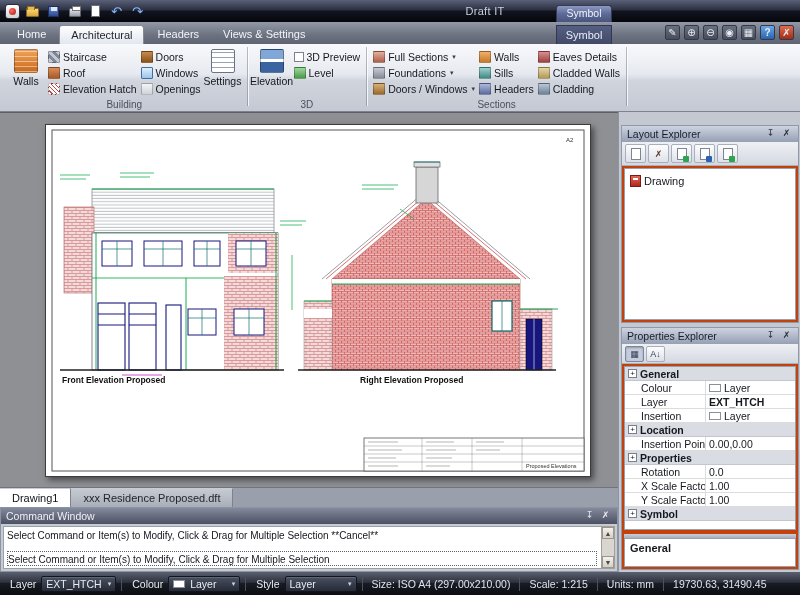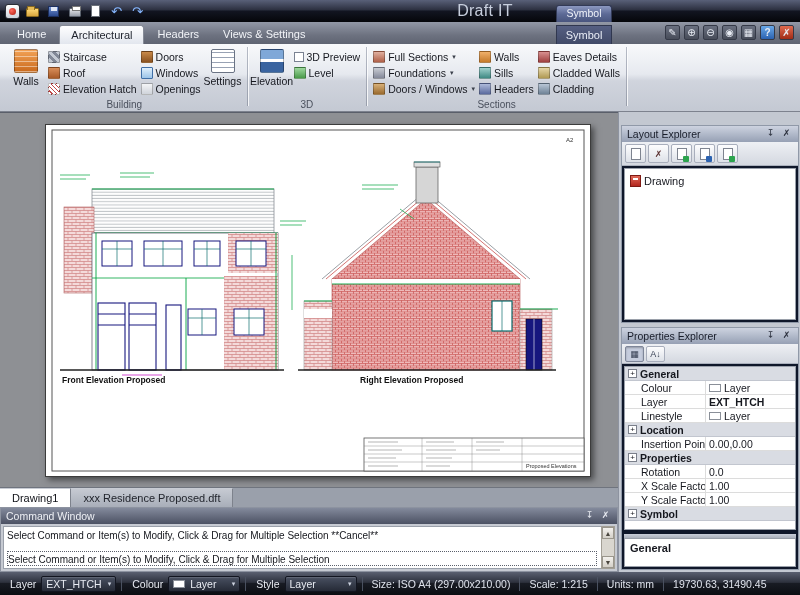--- a/index.html
+++ b/index.html
@@ -13,21 +13,21 @@
 .applogo i{position:absolute;left:3px;top:3px;width:7px;height:7px;border-radius:50%;background:radial-gradient(circle at 35% 35%,#ff6a5e,#b01c10)}
 .tbico{width:17px;height:16px;display:flex;align-items:center;justify-content:center;flex:none}
 .ti-folder{width:13px;height:9px;background:linear-gradient(#ffd977,#d9a63f);border:1px solid #8a6a1f;border-radius:1px;position:relative;margin-top:2px}
 .ti-folder:before{content:"";position:absolute;top:-3px;left:0;width:6px;height:3px;background:#e7bb55;border:1px solid #8a6a1f;border-bottom:none;border-radius:1px 1px 0 0}
 .ti-save{width:11px;height:11px;background:linear-gradient(#6f8fd0,#2b4a90);border:1px solid #1c2f5e;position:relative}
 .ti-save:before{content:"";position:absolute;left:2px;top:0;width:6px;height:4px;background:#dfe6f5}
 .ti-print{width:12px;height:9px;background:linear-gradient(#e8eaee,#9aa0ab);border:1px solid #5c636e;border-radius:1px;position:relative;margin-top:3px}
 .ti-print:before{content:"";position:absolute;left:2px;top:-3px;width:7px;height:3px;background:#fff;border:1px solid #777}
 .ti-page{width:9px;height:12px;background:#fff;border:1px solid #6a7078}
 .arrowico{font-size:13px;color:#86b7ff;line-height:1}
-.tbtitle{position:absolute;left:170px;right:0;text-align:center;font-size:16px;color:#c7cedd;letter-spacing:.3px}
+.tbtitle{position:absolute;left:170px;right:0;text-align:center;font-size:11px;color:#c7cedd;letter-spacing:.3px}
 .ctxhdr{position:absolute;left:556px;top:5px;width:56px;height:17px;background:linear-gradient(#8c98c0 0%,#5d6a96 50%,#49557e 100%);border:1px solid #323a57;border-bottom:none;border-radius:3px 3px 0 0;color:#f0f3fa;text-align:center;line-height:15px;font-size:10.5px}
 
 
 .tabrow{position:absolute;left:0;top:22px;width:800px;height:22px;background:linear-gradient(#9298a6 0%,#6d7280 60%,#5f6472 100%);display:flex;align-items:flex-end;padding-left:6px}
 .tab{height:19px;line-height:18px;padding:0 11px;margin-right:2px;color:#f2f4f8;border-radius:3px 3px 0 0}
 .tab.active{background:linear-gradient(#ffffff,#e2e6ee);color:#1e222c;border:1px solid #868b97;border-bottom:none}
 .ctxtab{position:absolute;left:556px;top:25px;width:56px;height:19px;background:linear-gradient(#555f82,#414a68);border:1px solid #30374f;border-bottom:none;border-radius:0 0 0 0;color:#e8ecf6;text-align:center;line-height:18px}
 .quickicons{position:absolute;right:6px;top:25px;display:flex;gap:4px}
 .qi{width:15px;height:15px;border-radius:2px;display:flex;align-items:center;justify-content:center;font-size:10px;color:#e8ecf4;background:linear-gradient(#6a7080,#474c59);border:1px solid #343947}
 .qi.help{background:linear-gradient(#69a8e8,#2b62b0);font-weight:bold}
@@ -84,21 +84,21 @@
 .cmdtitle .sp{flex:1}
 .pbtn{width:13px;height:12px;line-height:11px;text-align:center;font-size:9px;color:#e8ebf2;margin-left:3px}
 .cmdbody{position:absolute;left:2px;top:18px;right:2px;bottom:2px;background:#fff;border:1px solid #9aa0aa;padding:1px 16px 1px 3px;overflow:hidden}
 .cmdline{height:15px;line-height:15px;font-size:10px;white-space:nowrap;color:#14161c}
 .cmdline.focus{position:absolute;left:3px;right:17px;bottom:2px;border:1px dotted #5a5f6a}
 .cmdscroll{position:absolute;right:2px;top:18px;width:14px;bottom:2px;background:#d9d6cf;border:1px solid #a39f96;display:flex;flex-direction:column;align-items:center;justify-content:space-between}
 .cmdscroll .sbtn{width:12px;height:12px}
 
 
 .rightpane{position:absolute;left:618px;top:112px;width:182px;height:460px;background:#c3c8d1;border-left:1px solid #8d93a0}
-.panel{position:absolute;left:2px;width:178px;border:1px solid #9099a8;background:#0f172a}
+.panel{position:absolute;left:2px;width:178px;border:1px solid #9099a8;background:#c2410c}
 .ptitle{height:16px;background:linear-gradient(#cdd3e0,#96a0b4);display:flex;align-items:center;padding:0 5px;color:#181d2a;font-size:10.5px}
 .ptitle .sp{flex:1}
 .ptitle .pbtn{color:#2a2f3c}
 .ltoolbar{height:24px;display:flex;align-items:center;gap:2px;padding:0 3px;background:linear-gradient(#eef0f4,#d4d8e0);border-bottom:1px solid #aab0bc}
 .lbtn{width:21px;height:19px;border:1px solid #a8aebc;background:linear-gradient(#fdfdfe,#dde1e8);display:flex;align-items:center;justify-content:center;border-radius:2px;font-size:9px;color:#5a3030;position:relative}
 .pg{width:10px;height:12px;background:#fff;border:1px solid #7e8490;position:relative}
 .pg.bg:after,.pg.br:after,.pg.bb:after{content:"";position:absolute;right:-3px;bottom:-3px;width:6px;height:6px;border-radius:1px}
 .pg.bg:after{background:#2da44e}.pg.bb:after{background:#2b62b0}
 .llist{position:absolute;left:2px;right:2px;top:42px;bottom:2px;background:#fff;border:1px solid #9aa0aa;padding:4px 5px}
 .litem{display:flex;align-items:center;gap:3px;height:15px}
@@ -460,21 +460,21 @@
           <span class="pvalue">
               <i class="swatch"></i>
               <span>Layer</span>
             </span>
         </div>
         <div class="prow">
           <span class="plabel">Layer</span>
           <span class="pvalue bold">EXT_HTCH</span>
         </div>
         <div class="prow">
-          <span class="plabel">Linestyle</span>
+          <span class="plabel">Insertion</span>
           <span class="pvalue">
               <i class="swatch"></i>
               <span>Layer</span>
             </span>
         </div>
         <div class="prow phead">
           <span class="plus">+</span>
           <span>Location</span>
         </div>
         <div class="prow">

